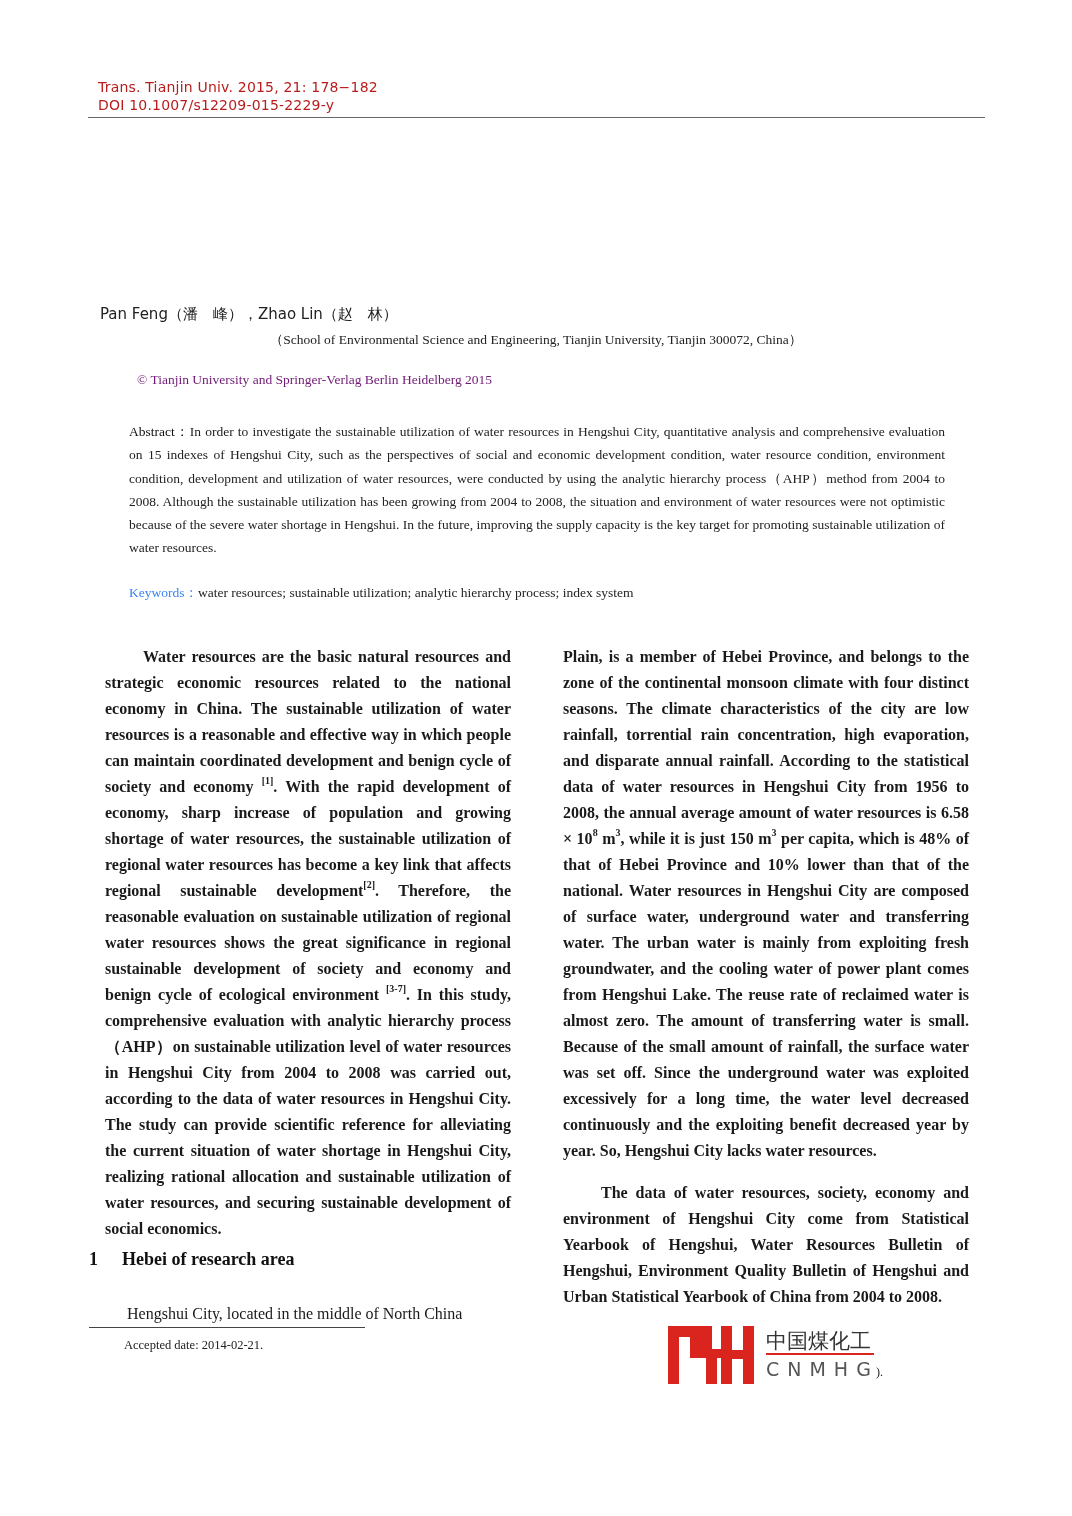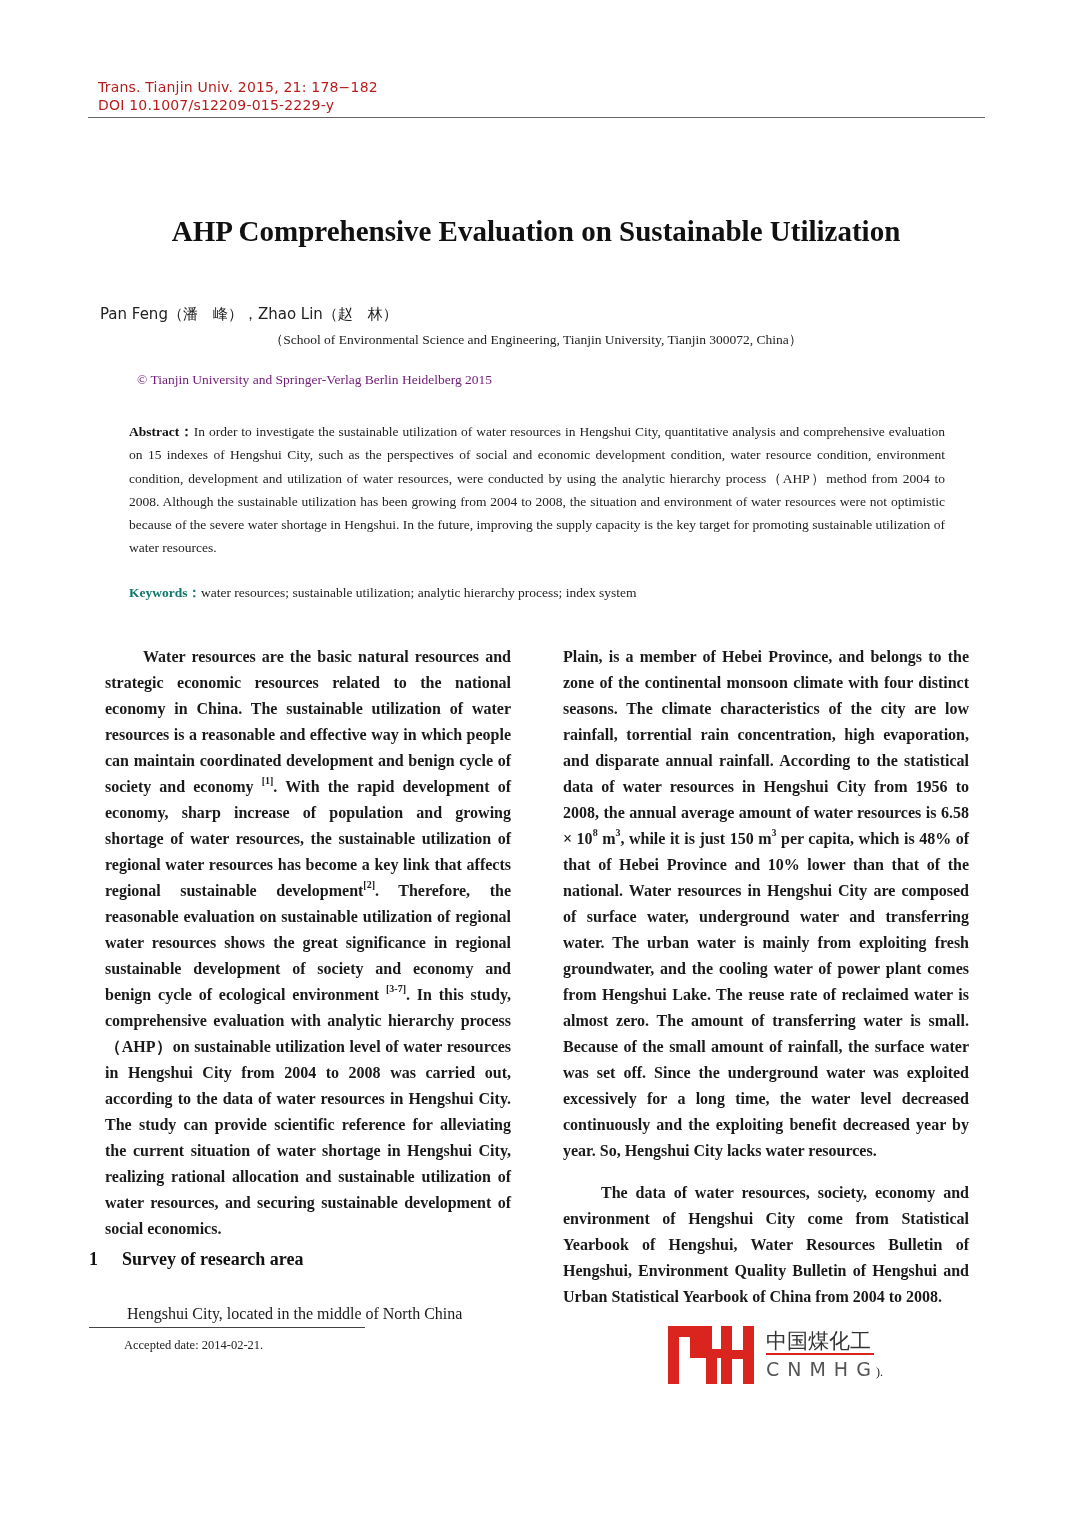--- a/index.html
+++ b/index.html
@@ -13,23 +13,23 @@
 
     .title { left: 100px; top: 213px; width: 872px; text-align: center; font-size: 29px; line-height: 36px; font-weight: bold; color: #111; }
     .title sup { font-size: 13px; font-weight: normal; vertical-align: 14px; margin-left: 6px; }
 
     .authors { left: 100px; top: 305px; width: 872px; font-size: 15px; color: #222; }
     .affil { left: 100px; top: 331px; width: 872px; text-align: center; font-size: 13.5px; color: #222; }
 
     .copyright { left: 137px; top: 372px; font-size: 13.5px; color: #701a75; }
 
     .abstract { left: 129px; top: 420px; width: 816px; font-size: 13.5px; line-height: 23.3px; text-align: justify; color: #222; }
-    .abstract b { font-weight: bold; color: #111; }
+    .abstract b { font-weight: normal; color: #111; }
     .keywords { left: 129px; top: 584px; width: 816px; font-size: 13.5px; color: #222; }
-    .keywords b { font-weight: bold; color: #0f766e; }
+    .keywords b { font-weight: normal; color: #3b82f6; }
 
     .col { font-size: 16px; line-height: 26px; text-align: justify; color: #1a1a1a; }
     .col-left { left: 89px; top: 628px; width: 438px; }
     .col-right { left: 547px; top: 628px; width: 438px; }
     .indent { text-indent: 38px; }
     .col p { margin: 16px; font-weight: bold; }
     .col sup { font-size: 10px; line-height: 0; vertical-align: 8px; }
 
     .section-head { left: 89px; top: 1249px; font-size: 18px; font-weight: bold; color: #111; }
     .section-head .num { display: inline-block; width: 33px; }
@@ -45,41 +45,40 @@
 </head>
 <body>
 
 <div class="abs running-head sans">
   <div>Trans. Tianjin Univ. 2015, 21: 178−182</div>
   <div>DOI 10.1007/s12209-015-2229-y</div>
 </div>
 <div class="abs head-rule"></div>
 
 <div class="abs title serif">
-  <div>AHP Comprehensive Evaluation on Sustainable Utilization</div>
 </div>
 
 <div class="abs authors sans">Pan Feng（潘　峰），Zhao Lin（赵　林）</div>
 <div class="abs affil serif">（School of Environmental Science and Engineering, Tianjin University, Tianjin 300072, China）</div>
 
 <div class="abs copyright serif">© Tianjin University and Springer-Verlag Berlin Heidelberg 2015</div>
 
 <div class="abs abstract serif">
   <b>Abstract：</b><span>In order to investigate the sustainable utilization of water resources in Hengshui City, quantitative analysis and comprehensive evaluation on 15 indexes of Hengshui City, such as the perspectives of social and economic development condition, water resource condition, environment condition, development and utilization of water resources, were conducted by using the analytic hierarchy process（AHP）method from 2004 to 2008. Although the sustainable utilization has been growing from 2004 to 2008, the situation and environment of water resources were not optimistic because of the severe water shortage in Hengshui. In the future, improving the supply capacity is the key target for promoting sustainable utilization of water resources.</span>
 </div>
 <div class="abs keywords serif">
   <b>Keywords：</b><span>water resources; sustainable utilization; analytic hierarchy process; index system</span>
 </div>
 
 <div class="abs col col-left serif">
   <p class="indent"><span>Water resources are the basic natural resources and strategic economic resources related to the national economy in China. The sustainable utilization of water resources is a reasonable and effective way in which people can maintain coordinated development and benign cycle of society and economy </span><sup>[1]</sup><span>. With the rapid development of economy, sharp increase of population and growing shortage of water resources, the sustainable utilization of regional water resources has become a key link that affects regional sustainable development</span><sup>[2]</sup><span>. Therefore, the reasonable evaluation on sustainable utilization of regional water resources shows the great significance in regional sustainable development of society and economy and benign cycle of ecological environment </span><sup>[3-7]</sup><span>. In this study, comprehensive evaluation with analytic hierarchy process（AHP）on sustainable utilization level of water resources in Hengshui City from 2004 to 2008 was carried out, according to the data of water resources in Hengshui City. The study can provide scientific reference for alleviating the current situation of water shortage in Hengshui City, realizing rational allocation and sustainable utilization of water resources, and securing sustainable development of social economics.</span></p>
 </div>
 
 <div class="abs section-head serif">
-  <span class="num">1</span><span>Survey of research area</span>
+  <span class="num">1</span><span>Hebei of research area</span>
 </div>
 <div class="abs last-line serif">Hengshui City, located in the middle of North China</div>
 
 <div class="abs col col-right serif">
   <p><span>Plain, is a member of Hebei Province, and belongs to the zone of the continental monsoon climate with four distinct seasons. The climate characteristics of the city are low rainfall, torrential rain concentration, high evaporation, and disparate annual rainfall. According to the statistical data of water resources in Hengshui City from 1956 to 2008, the annual average amount of water resources is 6.58 × 10</span><sup>8</sup><span> m</span><sup>3</sup><span>, while it is just 150 m</span><sup>3</sup><span> per capita, which is 48% of that of Hebei Province and 10% lower than that of the national. Water resources in Hengshui City are composed of surface water, underground water and transferring water. The urban water is mainly from exploiting fresh groundwater, and the cooling water of power plant comes from Hengshui Lake. The reuse rate of reclaimed water is almost zero. The amount of transferring water is small. Because of the small amount of rainfall, the surface water was set off. Since the underground water was exploited excessively for a long time, the water level decreased continuously and the exploiting benefit decreased year by year. So, Hengshui City lacks water resources.</span></p>
   <p class="indent">The data of water resources, society, economy and environment of Hengshui City come from Statistical Yearbook of Hengshui, Water Resources Bulletin of Hengshui, Environment Quality Bulletin of Hengshui and Urban Statistical Yearbook of China from 2004 to 2008.</p>
 </div>
 
 <div class="abs fn-rule"></div>
 <div class="abs footnotes serif">

